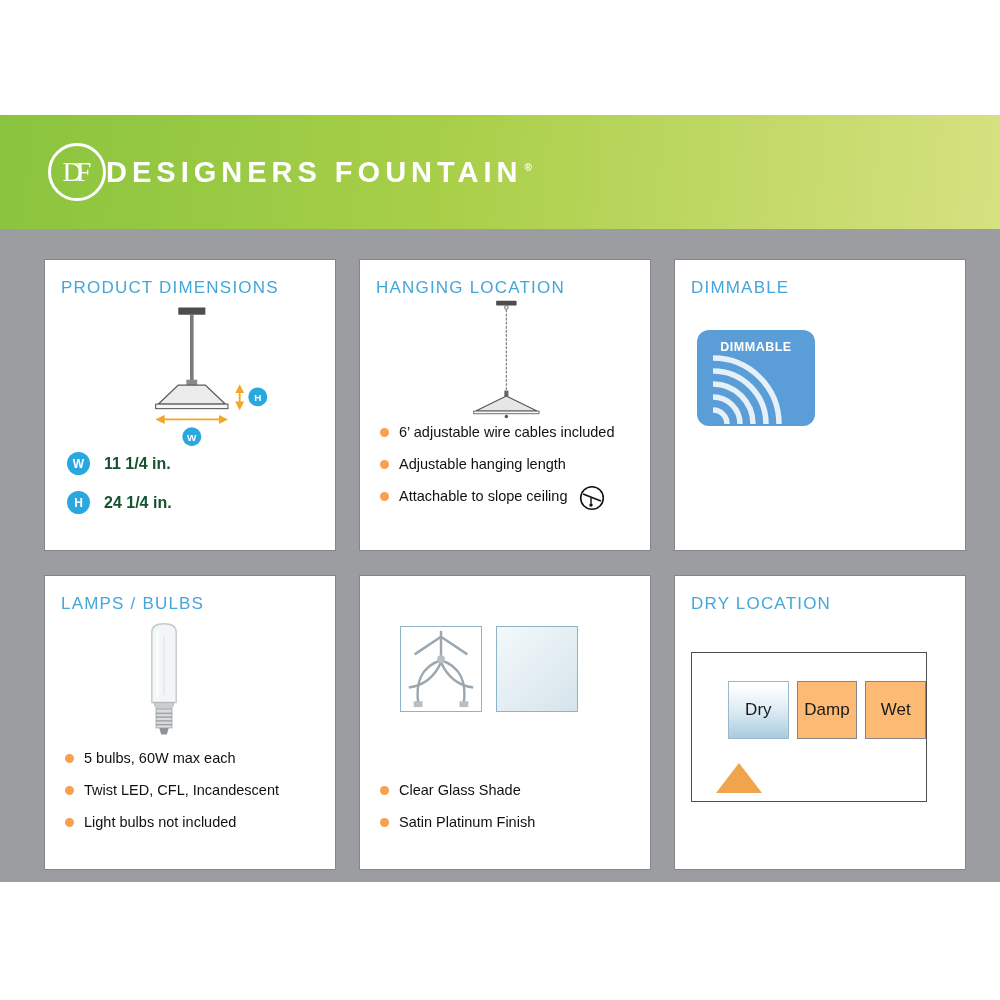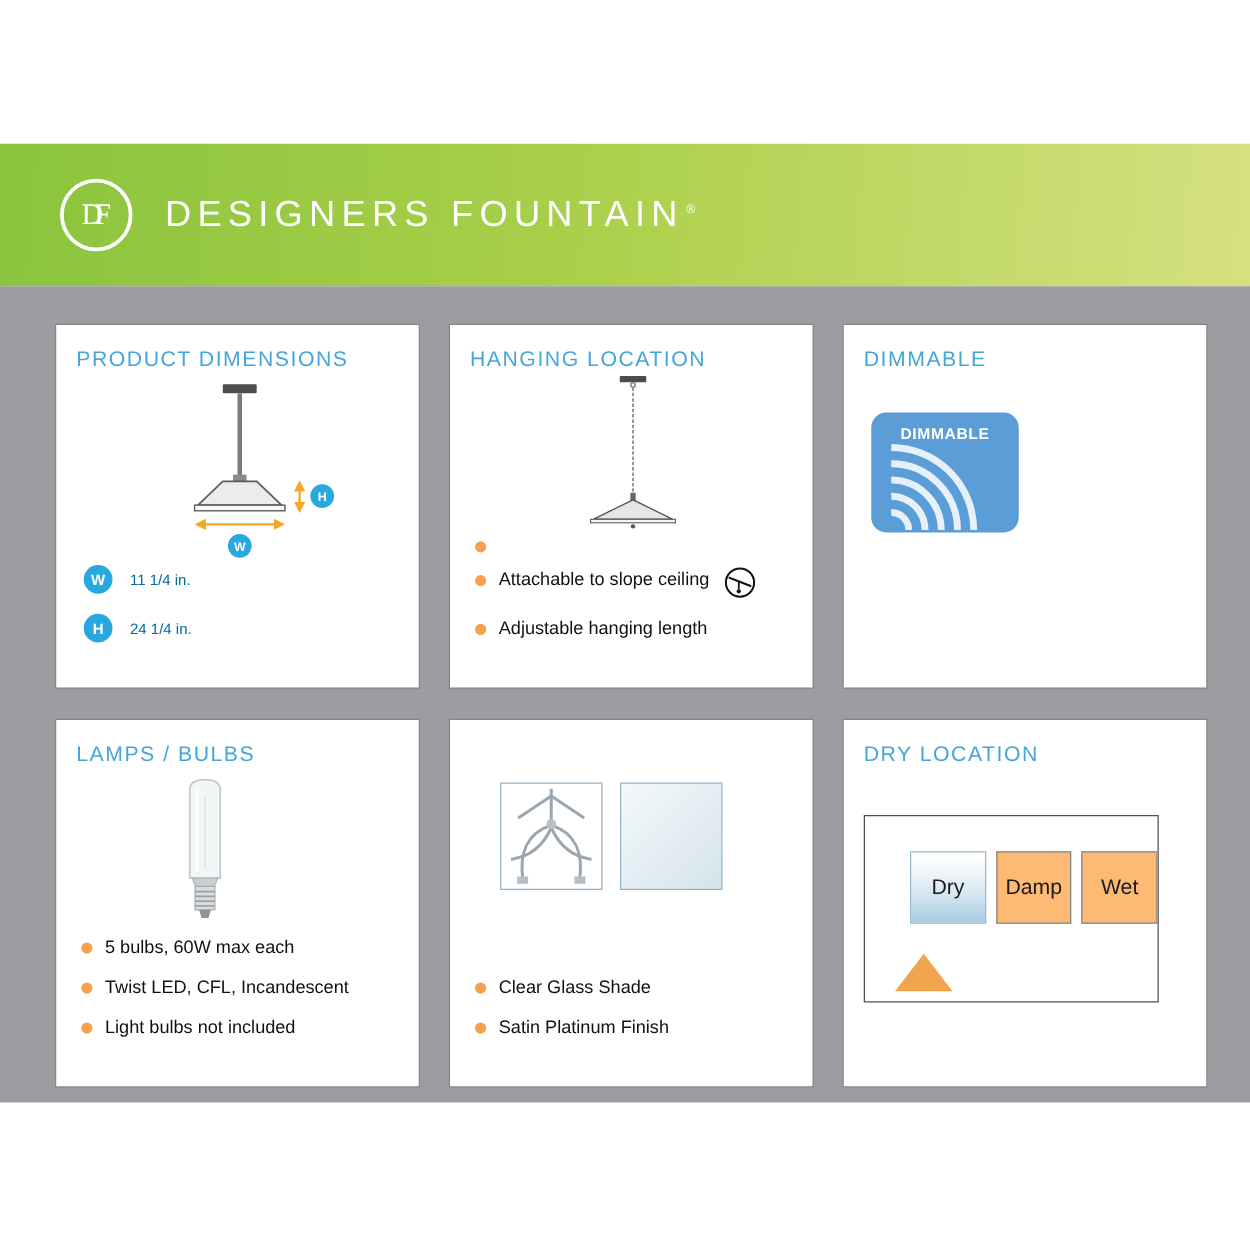--- a/index.html
+++ b/index.html
@@ -8,25 +8,25 @@
 
   
   .brand-bar {
     position:absolute; top:115px; left:0; width:1000px; height:114px;
     background:linear-gradient(95deg, #8ac43e 0%, #a9cf49 45%, #d6e180 100%);
     display:flex; align-items:center; padding-left:48px;
   }
   .logo {
     width:58px; height:58px; border:3px solid #ffffff; border-radius:50%;
     color:#ffffff; display:flex; align-items:center; justify-content:center;
-    font-family:"Liberation Serif", serif; font-size:24px; letter-spacing:-7px;
+    font-family:"Liberation Serif", serif; font-size:28px; letter-spacing:-7px;
     padding-right:7px;
   }
   .brand-name {
-    color:#ffffff; font-size:29px; font-weight:400; letter-spacing:5px; margin-left:26px;
+    color:#ffffff; font-size:29px; font-weight:700; letter-spacing:5px; 
   }
   .reg { color:#ffffff; font-size:10px; vertical-align:super; margin-left:2px; }
 
   
   .canvas {
     position:absolute; top:229px; left:0; width:1000px; height:653px;
     background:#9b9da0; padding:31px 35px 14px 45px;
   }
   .grid {
     display:grid;
@@ -50,21 +50,21 @@
   .bullet-icon { margin-left:12px; position:relative; top:-2px; }
 
   
   .dim-figure { margin:4px auto 0 auto; display:block; }
   .spec-row { display:flex; align-items:center; margin:0 0 16px 6px; }
   .spec-badge {
     width:23px; height:23px; border-radius:50%; background:#29a8df; color:#fff;
     font-size:12px; font-weight:700; display:flex; align-items:center; justify-content:center;
     margin-right:14px;
   }
-  .spec-value { font-size:12px; color:#0369a1; }
+  .spec-value { font-size:16px; color:#14532d;font-weight:bold; }
   .spec-list { margin-top:auto; padding-bottom:6px; }
 
   
   .hang-figure { margin:0 auto; display:block; }
 
   
   .dim-badge {
     position:relative; width:118px; height:96px; margin:32px 0 0 6px;
     background:#5b9ed7; border-radius:12px; overflow:hidden;
   }
@@ -158,34 +158,35 @@
           <circle cx="107" cy="14" r="2.5" fill="none" stroke="#777" stroke-width="1.5"></circle>
           <line x1="107" y1="17" x2="107" y2="138" stroke="#8a8a8a" stroke-width="2" stroke-dasharray="4 2"></line>
           <rect x="104" y="136" width="6" height="10" fill="#666"></rect>
           <path d="M107 144 L62 166 L152 166 Z" fill="#e6e6e6" stroke="#555" stroke-width="1.5"></path>
           <rect x="59" y="166" width="96" height="4" fill="#f5f5f5" stroke="#555" stroke-width="1.2"></rect>
           <circle cx="107" cy="174" r="2.5" fill="#555"></circle>
         </svg>
         <ul class="bullets">
           <li>
             <span class="dot"></span>
+            <span class="btext">6’ adjustable wire cables included</span>
+          </li>
+          <li>
+            <span class="dot"></span>
+            <span class="btext">Adjustable hanging length</span>
           </li>
           <li>
             <span class="dot"></span>
             <span class="btext">Attachable to slope ceiling</span>
             <svg class="bullet-icon" width="26" height="26" viewBox="0 0 26 26">
               <circle cx="13" cy="13" r="11.3" fill="none" stroke="#111" stroke-width="1.6"></circle>
               <line x1="4" y1="9" x2="22" y2="16" stroke="#111" stroke-width="1.6"></line>
               <line x1="12" y1="12.5" x2="12" y2="18.5" stroke="#111" stroke-width="1.4"></line>
               <circle cx="12" cy="20" r="1.7" fill="#111"></circle>
             </svg>
-          </li>
-          <li>
-            <span class="dot"></span>
-            <span class="btext">Adjustable hanging length</span>
           </li>
         </ul>
       </section>
 
       <section class="card">
         <h2 class="card-title">DIMMABLE</h2>
         <div class="dim-badge">
           <svg class="dim-arcs" width="118" height="96" viewBox="0 0 118 96">
             <g fill="none" stroke="#eef5fb" stroke-width="5.5" opacity="0.95">
               <path d="M30 94 A14 14 0 0 0 16 80"></path>

